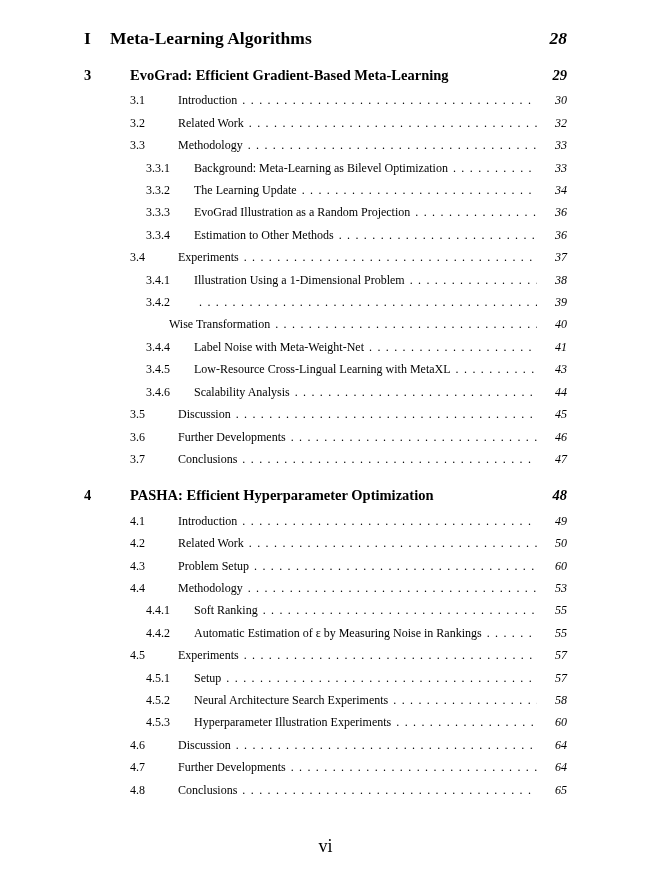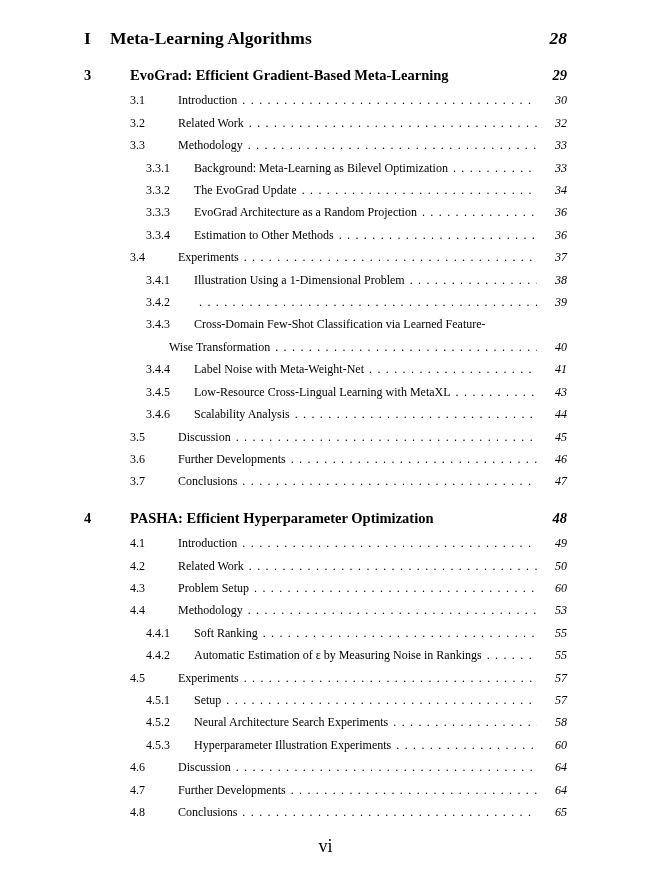--- a/index.html
+++ b/index.html
@@ -101,27 +101,27 @@
         <span class="pg">33</span>
       </div>
       <div class="toc-row sub">
         <span class="num">3.3.1</span>
         <span class="title">Background: Meta-Learning as Bilevel Optimization</span>
         <span class="dots"></span>
         <span class="pg">33</span>
       </div>
       <div class="toc-row sub">
         <span class="num">3.3.2</span>
-        <span class="title">The EvoGrad Update</span>
+        <span class="title">The Learning Update</span>
         <span class="dots"></span>
         <span class="pg">34</span>
       </div>
       <div class="toc-row sub">
         <span class="num">3.3.3</span>
-        <span class="title">EvoGrad Architecture as a Random Projection</span>
+        <span class="title">EvoGrad Illustration as a Random Projection</span>
         <span class="dots"></span>
         <span class="pg">36</span>
       </div>
       <div class="toc-row sub">
         <span class="num">3.3.4</span>
         <span class="title">Estimation to Other Methods</span>
         <span class="dots"></span>
         <span class="pg">36</span>
       </div>
       <div class="toc-row sec">
@@ -133,24 +133,20 @@
       <div class="toc-row sub">
         <span class="num">3.4.1</span>
         <span class="title">Illustration Using a 1-Dimensional Problem</span>
         <span class="dots"></span>
         <span class="pg">38</span>
       </div>
       <div class="toc-row sub">
         <span class="num">3.4.2</span>
         <span class="dots"></span>
         <span class="pg">39</span>
-      </div>
-      <div class="toc-row sub">
-        <span class="num">3.4.3</span>
-        <span class="title">Cross-Domain Few-Shot Classification via Learned Feature-</span>
       </div>
       <div class="toc-row cont">
         <span class="title">Wise Transformation</span>
         <span class="dots"></span>
         <span class="pg">40</span>
       </div>
       <div class="toc-row sub">
         <span class="num">3.4.4</span>
         <span class="title">Label Noise with Meta-Weight-Net</span>
         <span class="dots"></span>

